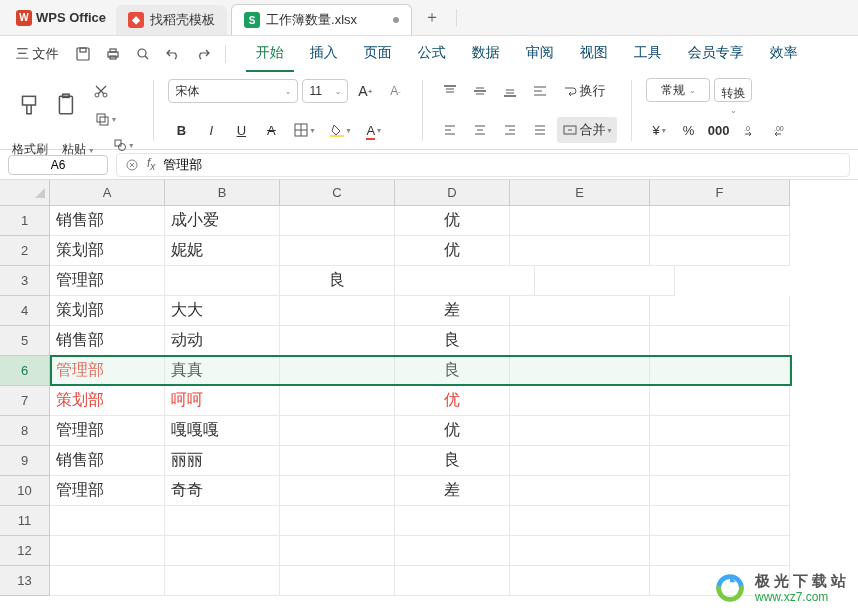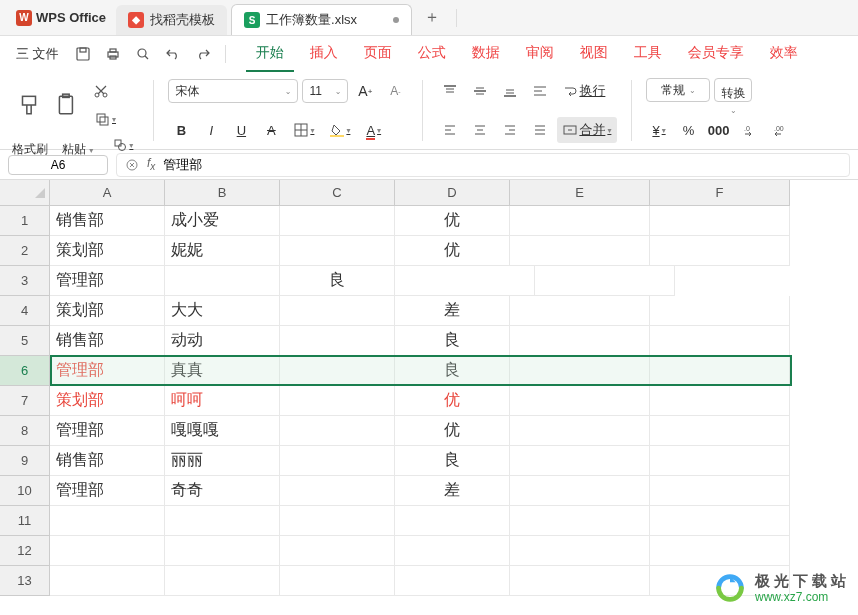--- a/index.html
+++ b/index.html
@@ -15,30 +15,30 @@
     .tab-icon.red { background: #e74c3c; }
     .tab-icon.green { background: #1a9f5e; }
     .tab-dot { width: 6px; height: 6px; border-radius: 50%; background: #999; margin-left: 30px; }
     .newtab { padding: 0 10px; font-size: 16px; color: #666; cursor: pointer; }
     
     .menubar { height: 36px; display: flex; align-items: center; background: #fff; padding: 0 8px; gap: 2px; }
     .menu-icon-btn { width: 28px; height: 28px; display: flex; align-items: center; justify-content: center; cursor: pointer; border-radius: 4px; color: #555; }
     .menu-text { padding: 0 8px; cursor: pointer; font-size: 13px; }
     .menu-divider { width: 1px; height: 18px; background: #ddd; margin: 0 6px; }
     .menu-tabs { display: flex; gap: 6px; margin-left: 12px; }
-    .menu-tab { padding: 8px 10px; cursor: pointer; font-size: 14px; color: #ef4444; }
+    .menu-tab { padding: 8px 10px; cursor: pointer; font-size: 14px; color: #0c4a6e; }
     .menu-tab.active { color: #1a7f4f; border-bottom: 2px solid #1a7f4f; }
     
     .toolbar { height: 78px; display: flex; background: #fff; border-bottom: 1px solid #ddd; padding: 4px 8px; gap: 8px; }
     .tool-group { display: flex; flex-direction: column; justify-content: space-between; padding: 2px 4px; }
     .tool-vdivider { width: 1px; background: #e0e0e0; margin: 4px 2px; }
     .tool-big { display: flex; flex-direction: column; align-items: center; gap: 2px; cursor: pointer; padding: 4px; font-size: 12px; }
     .tool-small-row { display: flex; gap: 4px; align-items: center; }
     .tool-btn { width: 26px; height: 26px; display: flex; align-items: center; justify-content: center; cursor: pointer; border-radius: 3px; font-size: 13px; }
-    .tool-btn.wide { width: auto; padding: 0 6px; gap: 2px; text-decoration: underline; }
+    .tool-btn.wide { width: auto; padding: 0 6px; gap: 2px; }
     .tool-select { border: 1px solid #ccc; border-radius: 4px; padding: 2px 6px; background: #fff; display: flex; align-items: center; gap: 4px; cursor: pointer; font-size: 12px; height: 24px; }
     .font-select { width: 130px; justify-content: space-between; }
     .size-select { width: 46px; justify-content: space-between; }
     .chev { font-size: 8px; color: #888; }
     .clipboard-icon { width: 26px; height: 26px; }
     
     .namebox-row { height: 30px; display: flex; align-items: center; border-bottom: 1px solid #ddd; padding: 0 8px; gap: 8px; }
     .namebox { width: 100px; border: 1px solid #ccc; border-radius: 4px; padding: 2px 8px; font-size: 12px; text-align: center; background: #fff; }
     .fx-area { display: flex; align-items: center; gap: 8px; flex: 1; border: 1px solid #e5e5e5; border-radius: 4px; padding: 2px 8px; height: 24px; }
     .fx-icon { color: #666; font-style: italic; font-size: 12px; }

